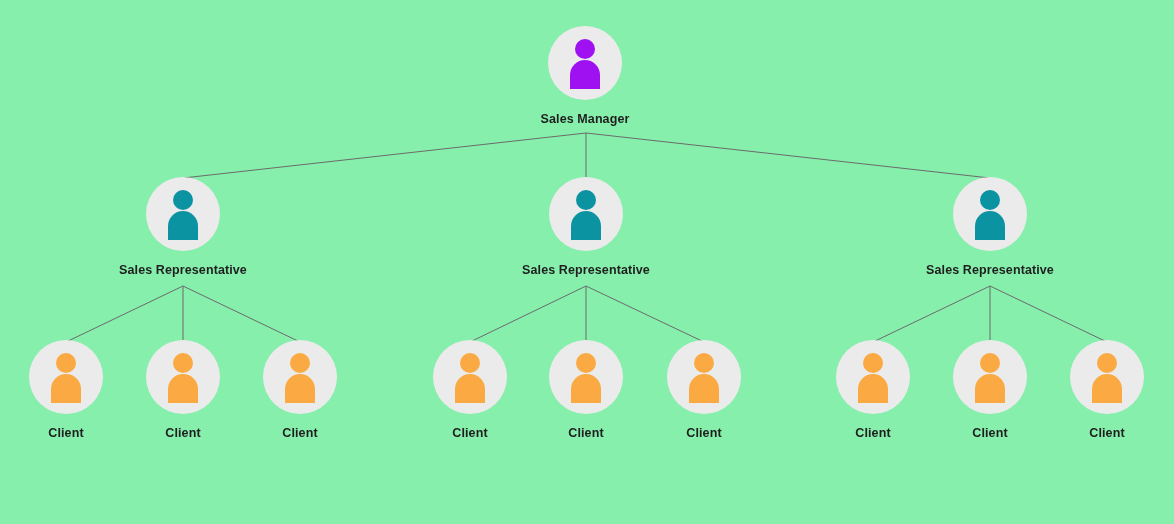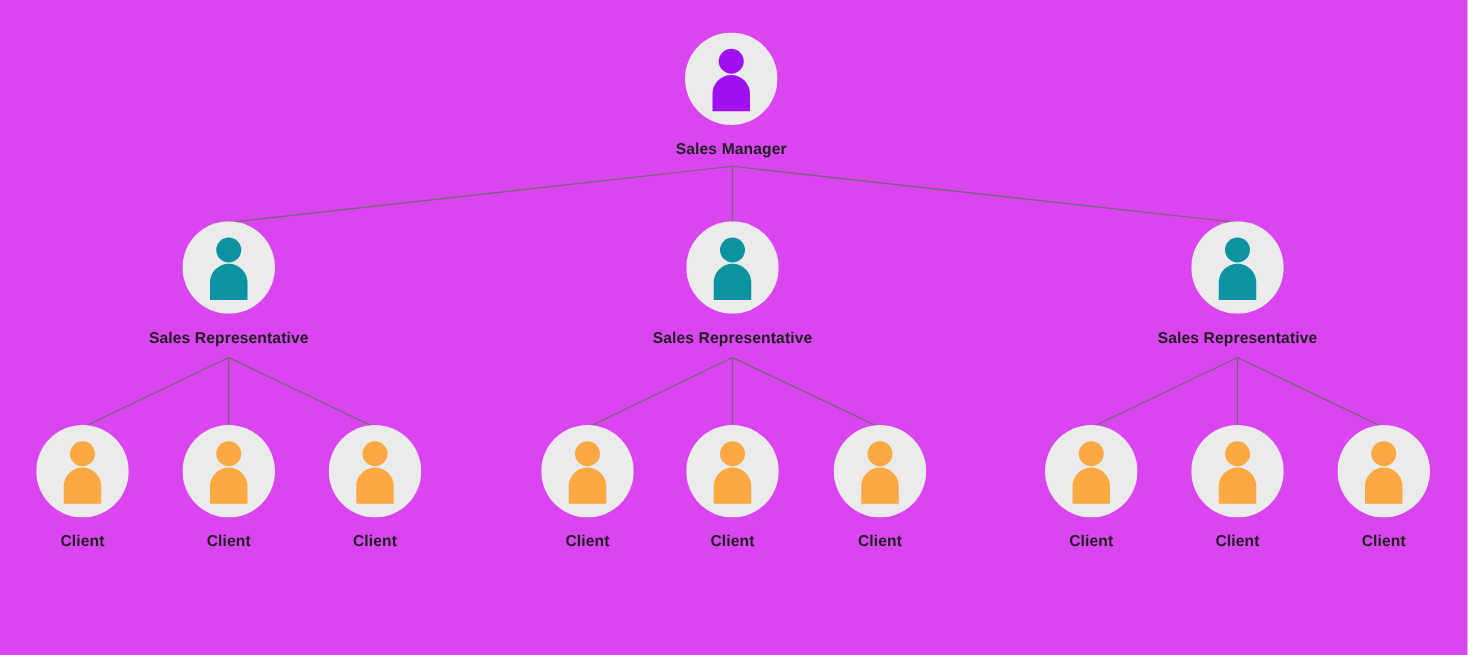--- a/index.html
+++ b/index.html
@@ -5,21 +5,21 @@
   html, body {
     margin: 0;
     padding: 0;
     background: #ffffff;
     font-family: "Liberation Sans", sans-serif;
   }
   .canvas {
     position: relative;
     width: 1174px;
     height: 524px;
-    background: #d946ef;
+    background: #86efac;
     overflow: hidden;
   }
   .lines-layer {
     position: absolute;
     left: 0;
     top: 0;
     z-index: 0;
   }
   .node {
     position: absolute;

